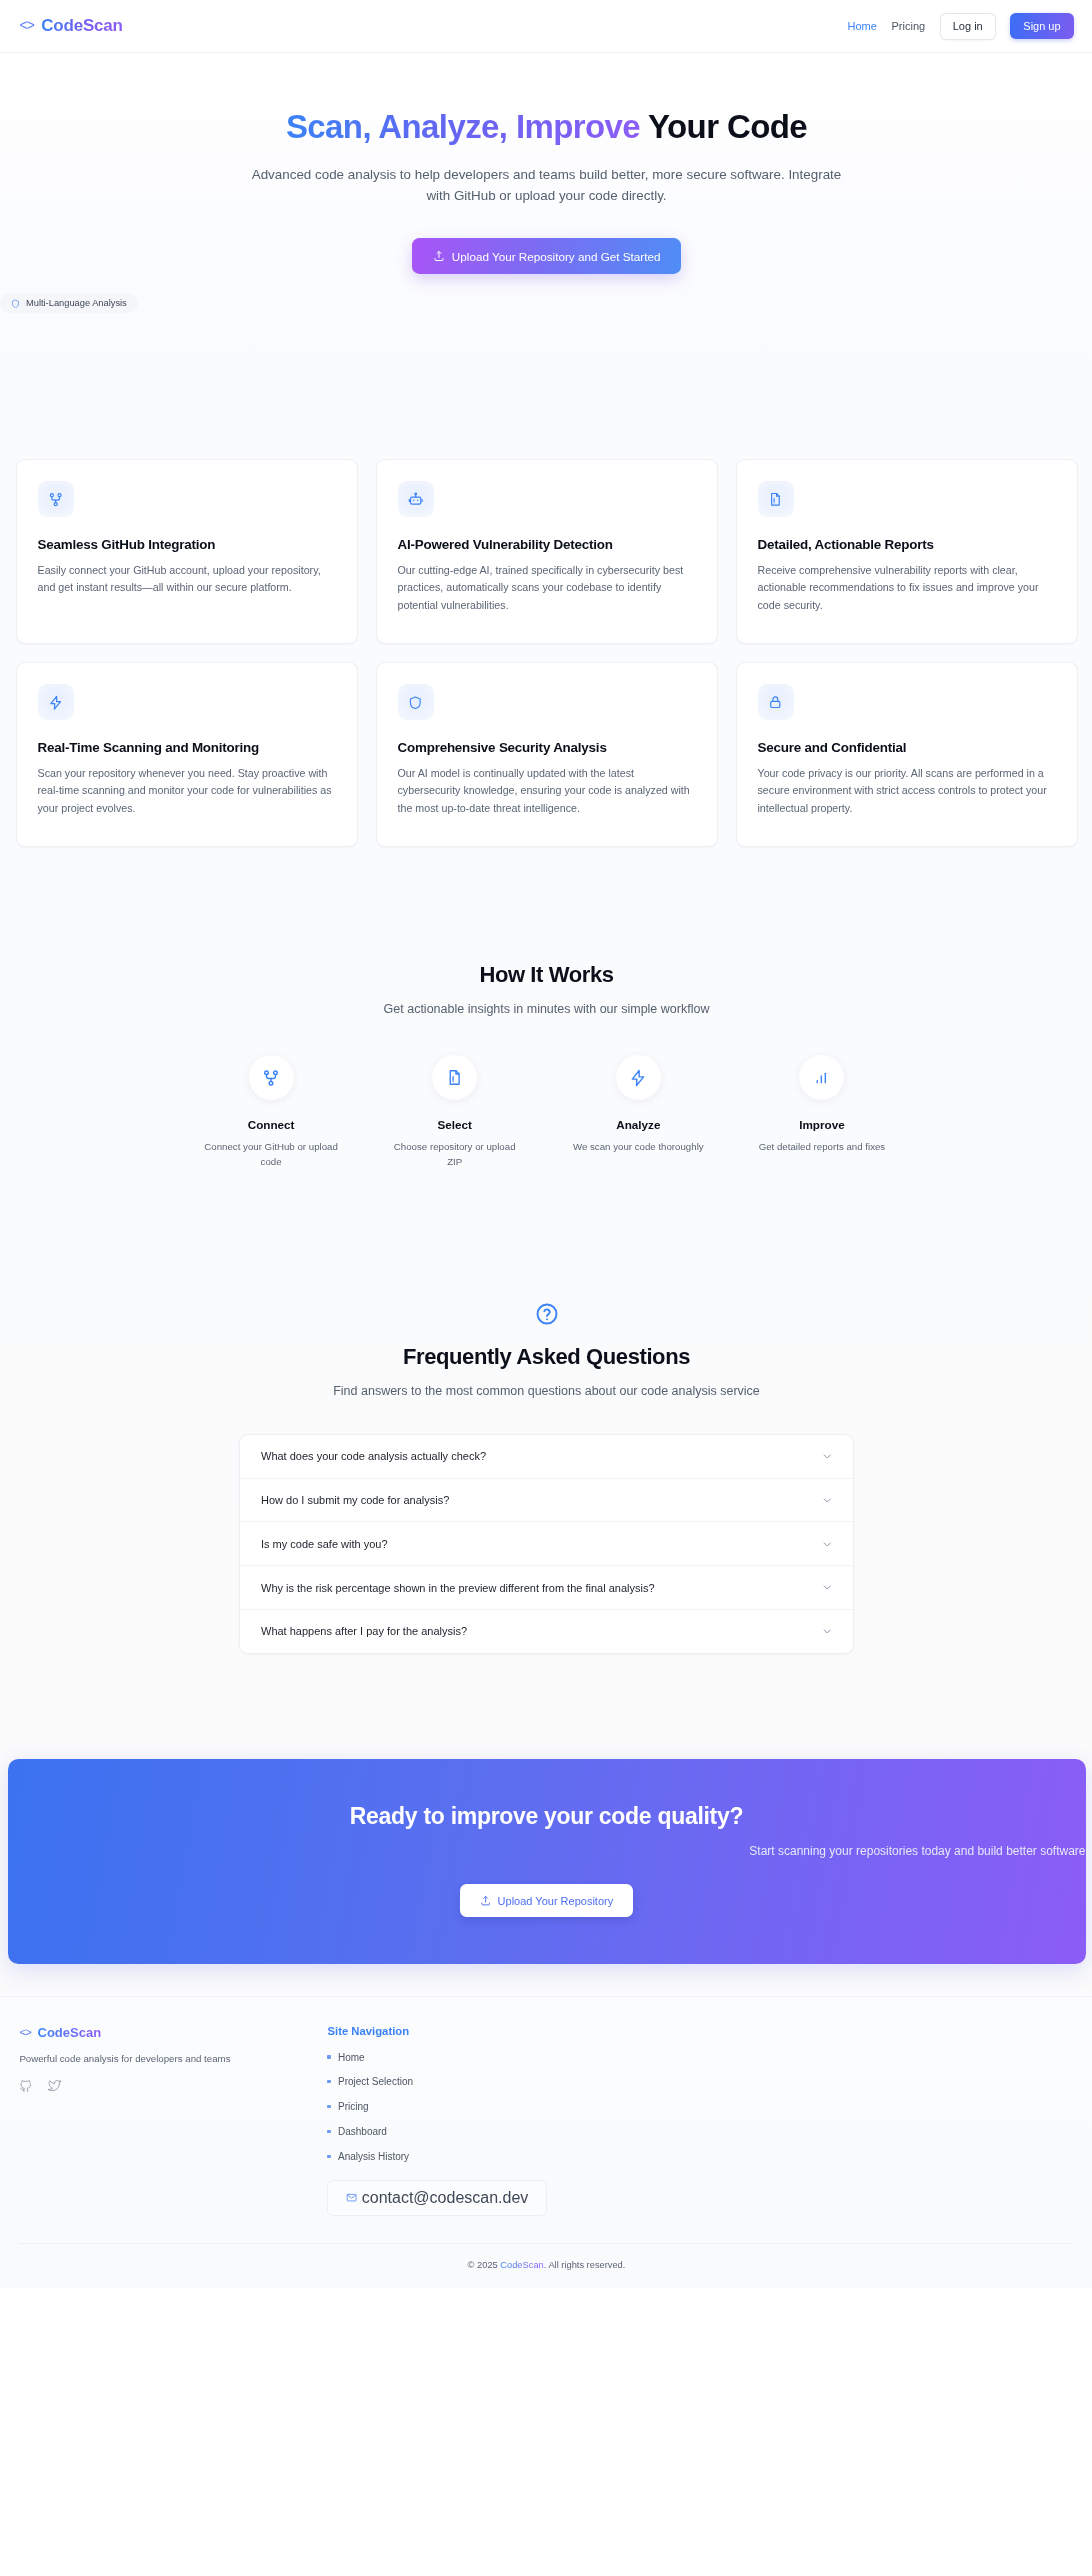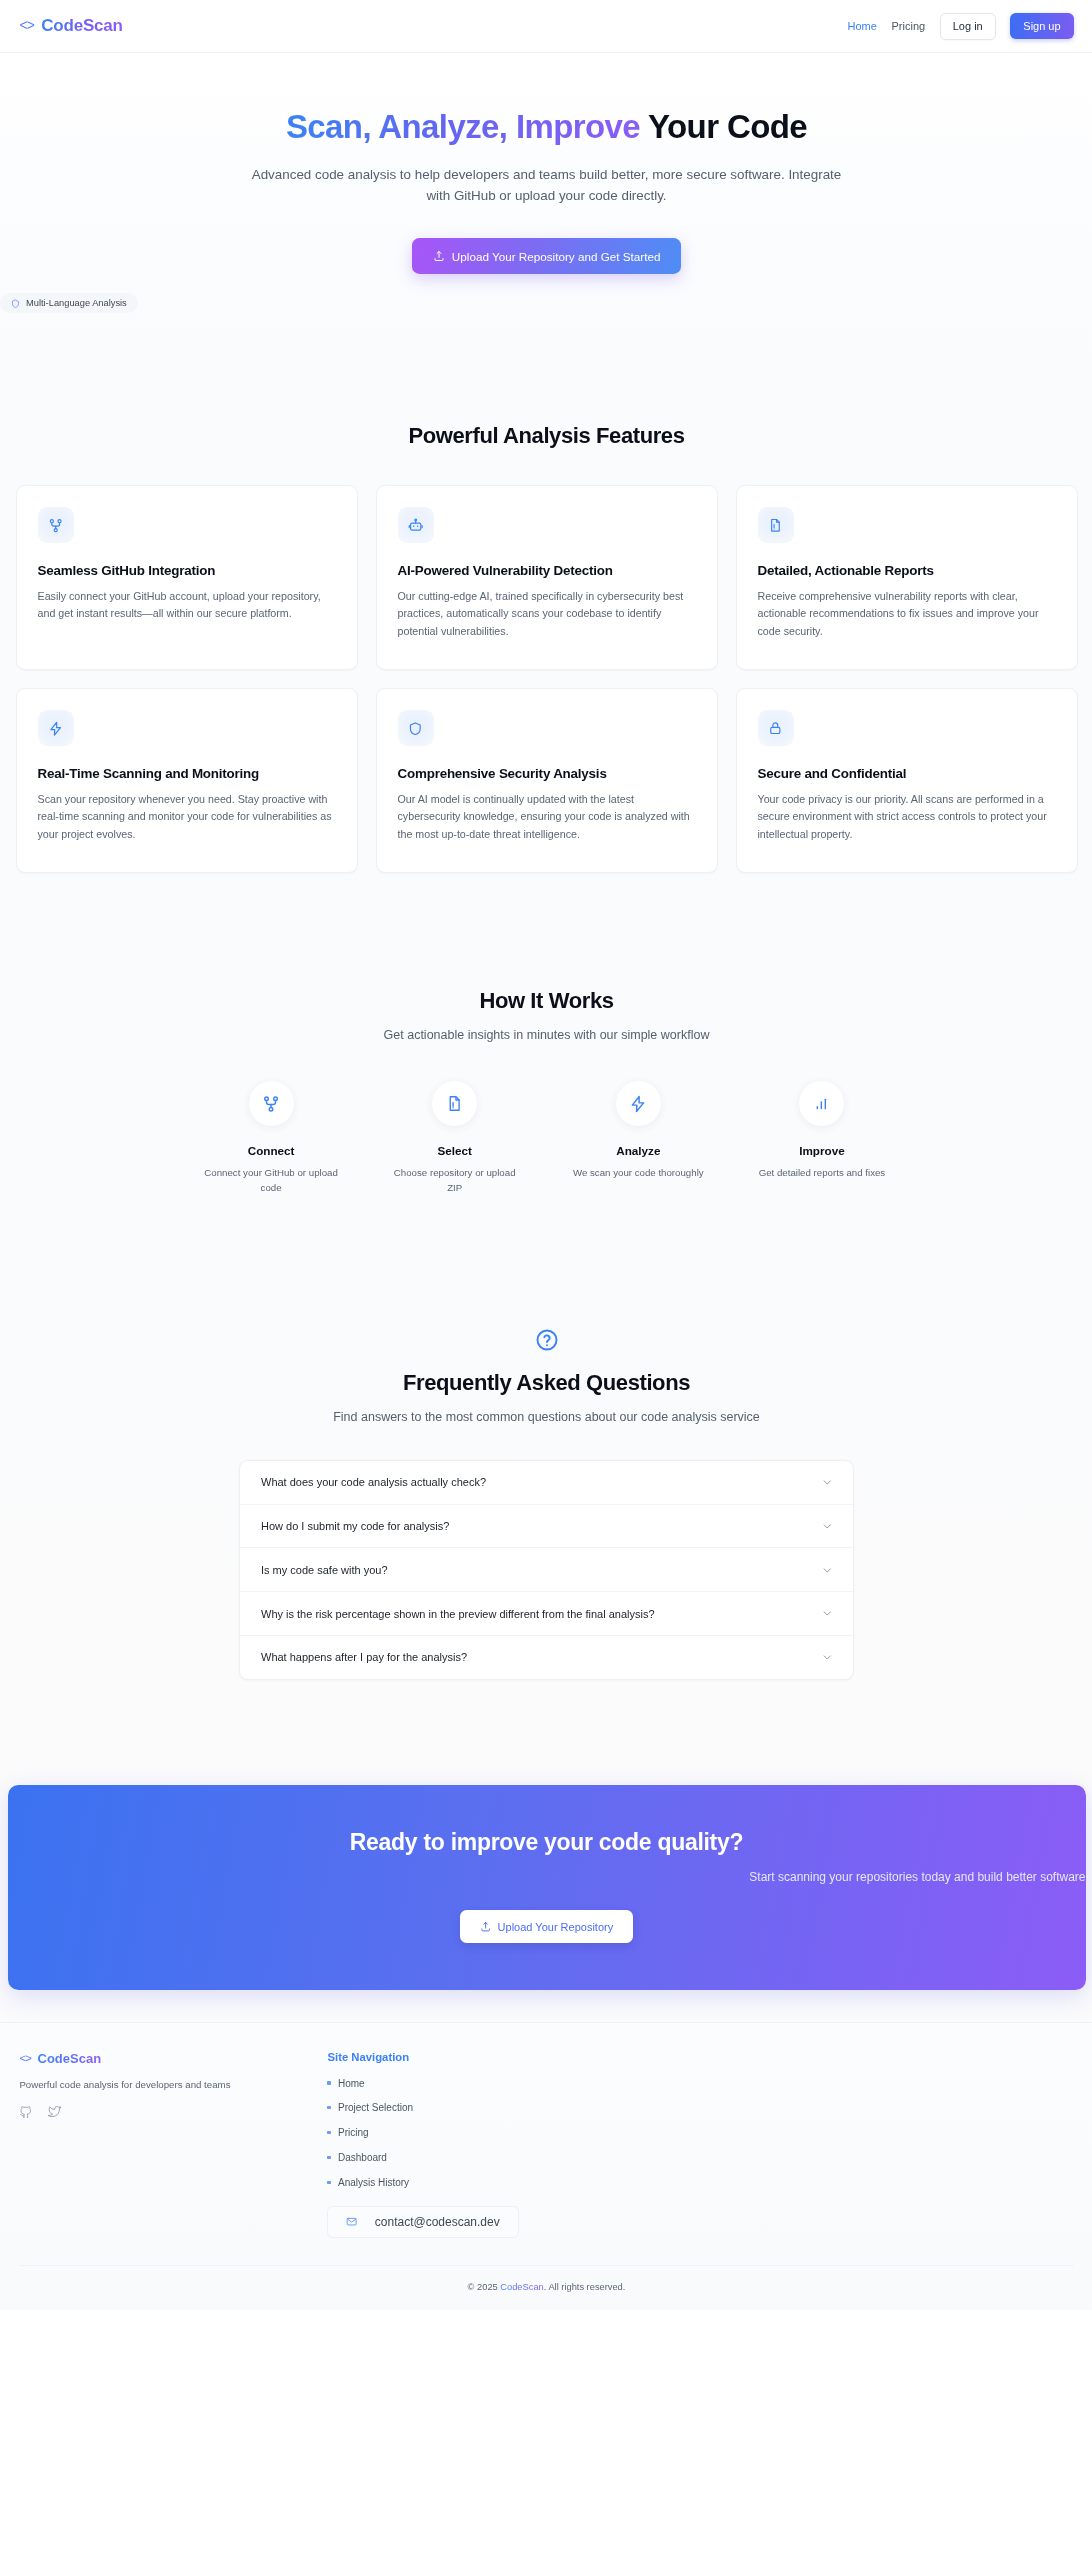--- a/index.html
+++ b/index.html
@@ -187,23 +187,23 @@
     background: linear-gradient(90deg,#3b82f6 0%, #8b5cf6 100%);
     -webkit-background-clip: text; background-clip: text; color: transparent;
   }
   .f-tagline { margin-top: 13px; font-size: 9.7px; color: #5b6575; }
   .f-socials { margin-top: 14.6px; display: flex; gap: 14.6px; }
   .f-nav-title { font-size: 11.3px; font-weight: 700; color: #3b82f6; }
   .f-links { margin-top: 14.6px; display: flex; flex-direction: column; gap: 13.8px; }
   .f-link { display: flex; align-items: center; gap: 7.3px; font-size: 10px; color: #4b5563; text-decoration: none; }
   .f-dot { width: 3.2px; height: 3.2px; background: #6f9bf5; border-radius: 0.8px; display: inline-block; }
   .f-email {
-    margin-top: 18px; display: inline-flex; align-items: center; gap: 17px;
+    margin-top: 18px; display: inline-flex; align-items: center; gap: 4px;
     background: #fbfcfe; border: 0.8px solid #eceff4; border-radius: 5.7px;
-    padding: 8px 18px; font-size: 12px; color: #3f4856; cursor: pointer;
+    padding: 8px 18px; font-size: 16px; color: #3f4856; cursor: pointer;
     font-family: inherit;
   }
   .footer-bottom {
     margin-top: 27.5px; border-top: 0.8px solid #eef1f5;
     padding: 16px 0 18px; text-align: center;
     font-size: 9.3px; color: #5b6575;
   }
   .copy-brand {
     background: linear-gradient(90deg,#3b82f6 0%, #8b5cf6 100%);
     -webkit-background-clip: text; background-clip: text; color: transparent;
@@ -251,21 +251,20 @@
           <svg width="9" height="9.7" viewBox="0 0 24 24" fill="none" stroke="#5b8df5" stroke-width="2" stroke-linecap="round" stroke-linejoin="round">
             <path d="M12 2l8 4v6c0 5-3.5 8.5-8 10-4.5-1.5-8-5-8-10V6z"></path>
           </svg>
         </span>
         <span>Multi-Language Analysis</span>
       </div>
     </div>
   </div>
 
   <div class="section sec-features">
-    <div class="sec-title">Powerful Analysis Features</div>
     <div class="features-grid">
 
       <div class="fcard">
         <div class="ficon-wrap">
           <span>
             <svg width="15.4" height="15.4" viewBox="0 0 24 24" fill="none" stroke="#3b82f6" stroke-width="1.9" stroke-linecap="round" stroke-linejoin="round">
               <circle cx="6" cy="5" r="2.4"></circle>
                 <circle cx="18" cy="5" r="2.4"></circle>
                 <circle cx="12" cy="19" r="2.4"></circle>
               <path d="M6 7.4v2.2a3 3 0 003 3h6a3 3 0 003-3V7.4"></path>

